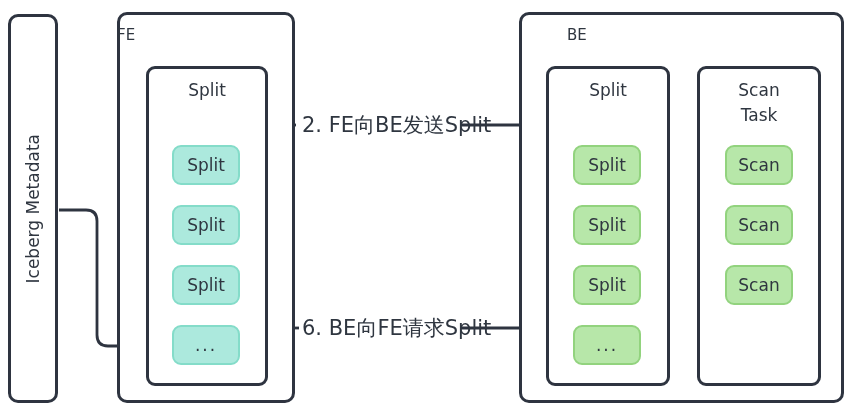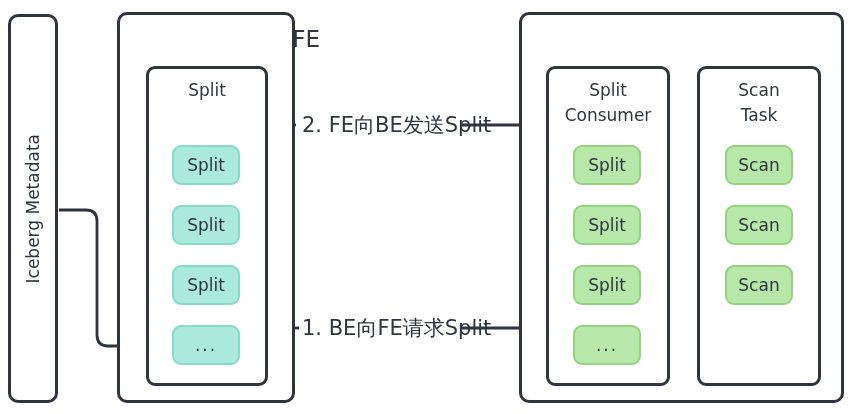--- a/index.html
+++ b/index.html
@@ -13,21 +13,21 @@
     position:relative;width:858px;height:414px;overflow:hidden;
     background:var(--bg);
     font-family:"DejaVu Sans","Liberation Sans",sans-serif;
     color:var(--text);
   }
   .box{
     position:absolute;border:3px solid var(--line);border-radius:10px;
     background:var(--bg);box-sizing:border-box;
   }
   .outer-title{
-    position:absolute;text-align:right;font-size:23px;color:var(--text);padding-left:25px;
+    position:absolute;text-align:left;font-size:15px;color:var(--text);
   }
   .inner-title{
     position:absolute;text-align:center;font-size:17px;line-height:25px;color:var(--text);
   }
   .chip{
     position:absolute;width:68px;height:40px;border-radius:9px;
     display:flex;align-items:center;justify-content:center;
     font-size:17px;box-sizing:border-box;color:var(--text);
   }
   .chip.teal{background:var(--teal-fill);border:2px solid var(--teal-border);}
@@ -83,32 +83,31 @@
   <div class="chip teal" style="left:172px;top:205px;">Split</div>
   <div class="chip teal" style="left:172px;top:265px;">Split</div>
   <div class="chip teal" style="left:172px;top:325px;letter-spacing:2px;">...</div>
 
   <div class="box" style="left:519px;top:12px;width:325px;height:391px;"></div>
   <div class="outer-title" style="left:519px;top:26px;width:325px;margin-left:48px;">BE</div>
 
   <div class="box" style="left:546px;top:66px;width:124px;height:320px;border-radius:9px;"></div>
   <div class="inner-title" style="left:546px;top:78px;width:124px;">
     <div>Split</div>
-    <div>Consumer</div>
   </div>
   <div class="chip green" style="left:573px;top:145px;">Split</div>
   <div class="chip green" style="left:573px;top:205px;">Split</div>
   <div class="chip green" style="left:573px;top:265px;">Split</div>
   <div class="chip green" style="left:573px;top:325px;letter-spacing:2px;">...</div>
 
   <div class="box" style="left:697px;top:66px;width:124px;height:320px;border-radius:9px;"></div>
   <div class="inner-title" style="left:697px;top:78px;width:124px;">
     <div>Scan</div>
     <div>Task</div>
   </div>
   <div class="chip green" style="left:725px;top:145px;">Scan</div>
   <div class="chip green" style="left:725px;top:205px;">Scan</div>
   <div class="chip green" style="left:725px;top:265px;">Scan</div>
 
   <div class="conn-label" style="left:299px;top:114px;width:156px;">2. FE向BE发送Split</div>
-  <div class="conn-label" style="left:299px;top:317px;width:156px;">1. BE向FE请求Split</div>
+  <div class="conn-label" style="left:299px;top:317px;width:156px;">6. BE向FE请求Split</div>
 
 </div>
 
 </body></html>

